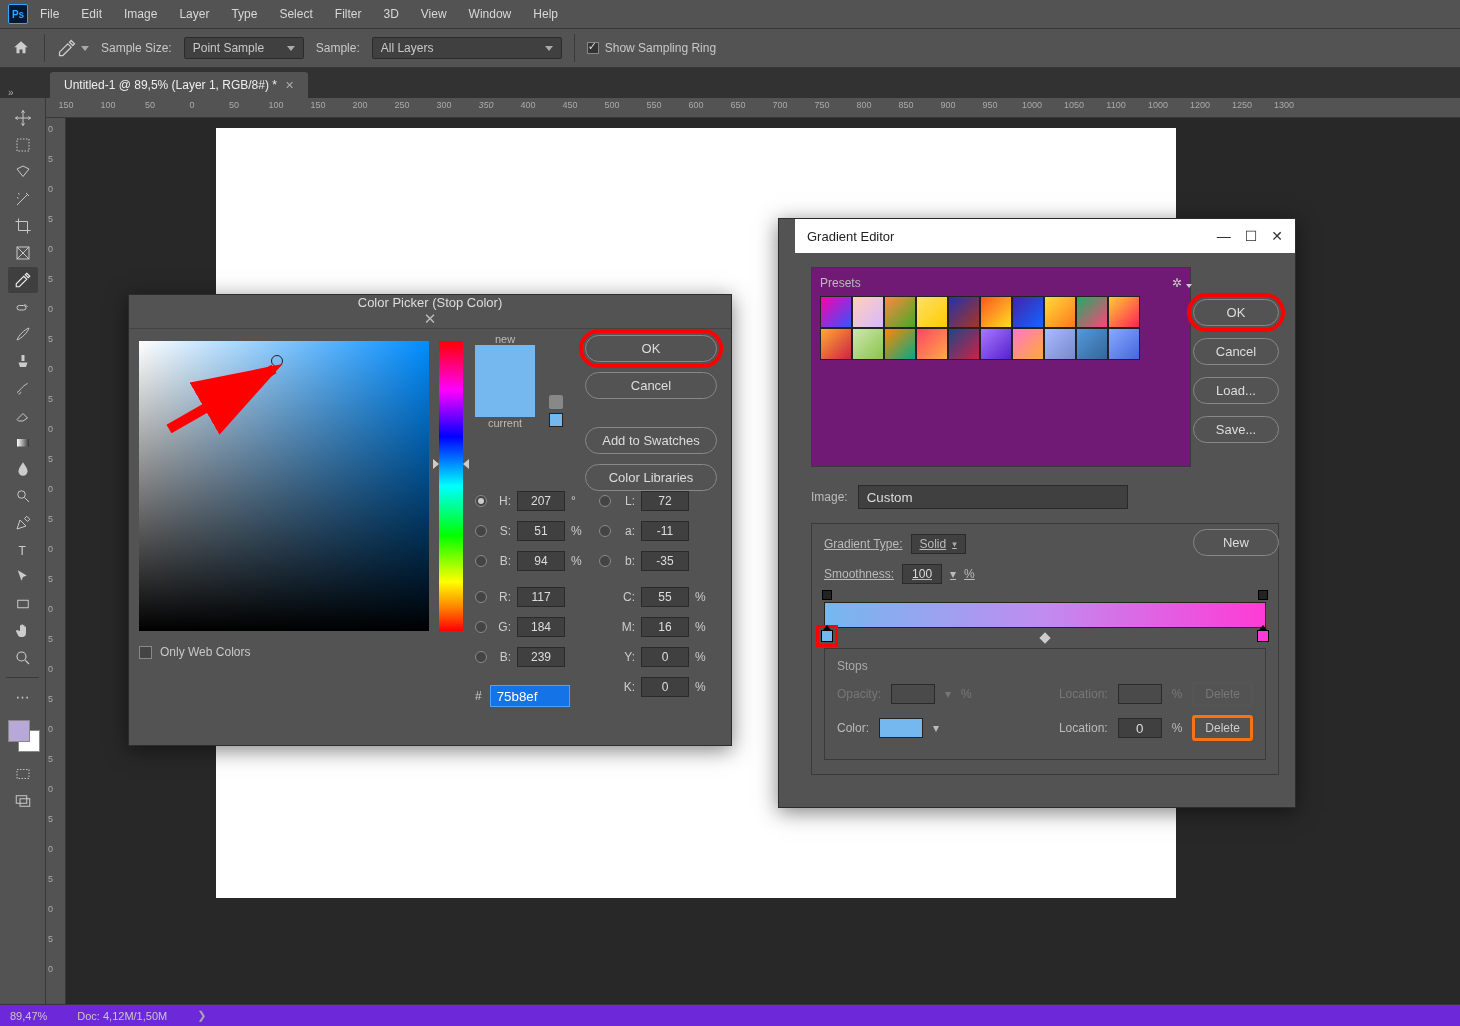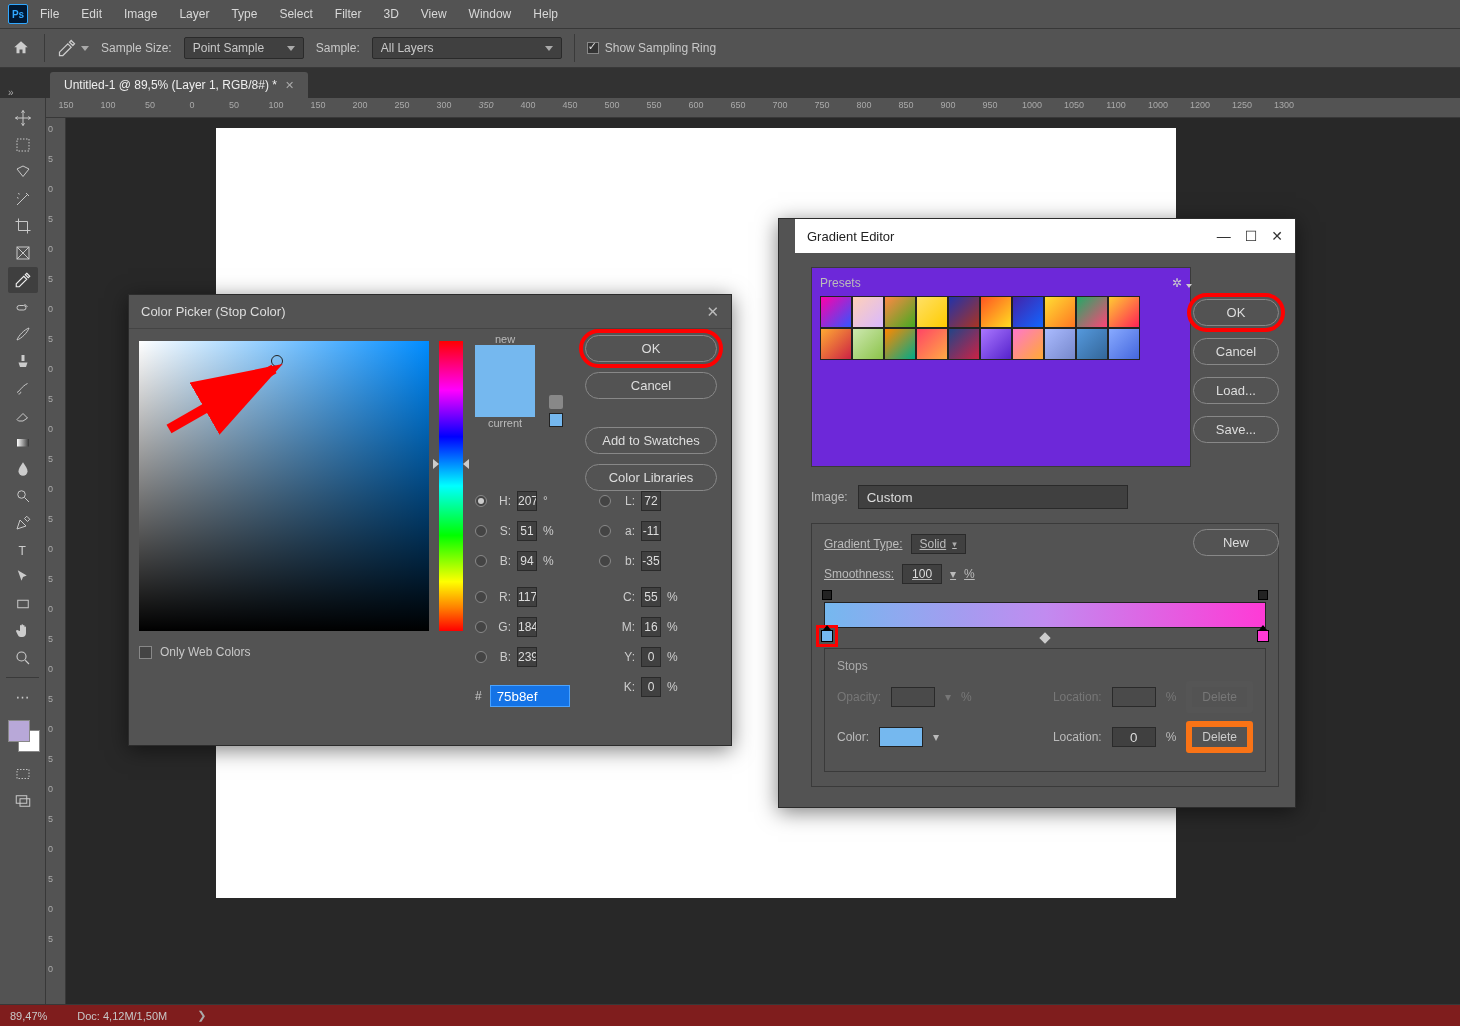--- a/index.html
+++ b/index.html
@@ -35,27 +35,27 @@
 
 
 .ruler-h { position:absolute; left:46px; right:0; top:0; height:20px; background:#535353; border-bottom:1px solid #383838; }
 .ruler-h .num { position:absolute; top:2px; font-size:9px; color:#aaa; transform:translateX(-50%); }
 .ruler-v { position:absolute; left:46px; top:20px; width:20px; bottom:0; background:#535353; border-right:1px solid #383838; }
 .ruler-v .num { position:absolute; left:2px; font-size:9px; color:#aaa; writing-mode: horizontal-tb; }
 .canvas-wrap { position:absolute; left:66px; top:20px; right:0; bottom:0; background:#282828; overflow:hidden; }
 .canvas { position:absolute; left:150px; top:10px; width:960px; height:770px; background:#fff; }
 
 
-.statusbar { position:absolute; bottom:0; left:0; right:0; height:22px; background:#7f1d1d; border-top:1px solid #383838; display:flex; align-items:center; padding:0 10px; gap:30px; font-size:11px; color:#c8c8c8;}
+.statusbar { position:absolute; bottom:0; left:0; right:0; height:22px; background:#6d28d9; border-top:1px solid #383838; display:flex; align-items:center; padding:0 10px; gap:30px; font-size:11px; color:#c8c8c8;}
 .statusbar .chev { color:#aaa; }
 
 
 .dlg { position:absolute; background:#535353; border:1px solid #2c2c2c; box-shadow: 0 4px 20px rgba(0,0,0,.5); }
 .dlg-cp { left:128px; top:294px; width:604px; height:452px; }
-.dlg-title { height:34px; background:#535353; display:flex; align-items:center; justify-content:space-between; padding:0 12px; color:#ddd; font-size:13px; border-bottom:1px solid #444;}
+.dlg-title { height:34px; background:#535353; display:flex; align-items:center; justify-content:space-between; padding:0 12px; color:#ddd; font-size:13px; border-bottom:1px solid #444;flex-direction:column;}
 .dlg-title .x { font-size:15px; color:#bbb; }
 .cp-body { padding:14px; position:relative; height:calc(100% - 34px); }
 .cp-field { position:absolute; left:10px; top:12px; width:290px; height:290px; background: linear-gradient(to bottom, rgba(0,0,0,0), #000), linear-gradient(to right, #fff, hsl(207,100%,50%)); }
 .cp-cursor { position:absolute; width:12px; height:12px; border:1.5px solid #222; border-radius:50%; left:132px; top:14px; }
 .cp-hue { position:absolute; left:310px; top:12px; width:24px; height:290px; background: linear-gradient(to bottom, #ff0000, #ff00ff 17%, #8000ff 25%, #0000ff 33%, #00ffff 50%, #00ff00 67%, #ffff00 83%, #ff8000 92%, #ff0000); }
 .cp-hue-ptr { position:absolute; left:304px; top:130px; width:36px; display:flex; justify-content:space-between; }
 .cp-hue-ptr::before,.cp-hue-ptr::after{content:"";width:0;height:0;border-top:5px solid transparent;border-bottom:5px solid transparent;}
 .cp-hue-ptr::before{border-left:6px solid #ccc;}
 .cp-hue-ptr::after{border-right:6px solid #ccc;}
 .cp-newcur { position:absolute; left:346px; top:4px; text-align:center; color:#bbb; font-size:11px; }
@@ -68,34 +68,34 @@
 .cp-btncol { position:absolute; right:14px; top:6px; display:flex; flex-direction:column; gap:10px; }
 .ps-btn { background:#535353; border:1px solid #888; border-radius:14px; padding:5px 0; width:132px; text-align:center; color:#ddd; font-size:13px; }
 .hl-red { outline: 4px solid #ff0000; outline-offset: 2px; border-radius:16px; }
 .cp-only { position:absolute; left:10px; top:316px; display:flex; align-items:center; gap:8px; }
 .cp-only .cb { width:13px; height:13px; border:1px solid #888; background:#444; }
 .cp-vals { position:absolute; left:346px; top:160px; font-size:12px; color:#ccc; }
 .cp-row { display:flex; align-items:center; gap:6px; margin-bottom:6px; height:24px;}
 .cp-row .rad { width:12px; height:12px; border:1px solid #888; border-radius:50%; background:#444; }
 .cp-row .rad.on::after { content:""; display:block; width:6px; height:6px; background:#ccc; border-radius:50%; margin:2px; }
 .cp-row label { width:18px; text-align:right; }
-.cp-inp { width:20px; height:20px; background:#404040; border:1px solid #2a2a2a; color:#ddd; text-align:center; font-size:12px; }
+.cp-inp { width:48px; height:20px; background:#404040; border:1px solid #2a2a2a; color:#ddd; text-align:center; font-size:12px; }
 .cp-vals2 { position:absolute; left:470px; top:160px; }
 .cp-hex { position:absolute; left:346px; top:356px; display:flex; align-items:center; gap:8px;}
 .cp-hex .inp { width:80px; height:22px; background:#404040; border:1px solid #4aa3ff; color:#fff; text-align:left; padding:0 6px; }
 .cp-hex .inp.sel { background:#1473e6; color:#fff; }
 .red-arrow { position:absolute; left:20px; top:18px; }
 .red-arrow svg { width:140px; height:80px; }
 
 
 .dlg-ge { left:778px; top:218px; width:518px; height:590px; background:#535353;padding-left:16px; }
 .ge-title { height:34px; background:#fff; color:#222; display:flex; align-items:center; justify-content:space-between; padding:0 12px; font-size:13px; }
 .ge-title .winbtns { display:flex; gap:14px; align-items:center; font-size:14px; color:#333;}
 .ge-body { padding:14px 16px; position:relative; color:#bbb; }
-.ge-presets { border:1px solid #3a3a3a; background:#6d28d9; padding:8px; height:200px; position:relative;}
+.ge-presets { border:1px solid #3a3a3a; background:#701a75; padding:8px; height:200px; position:relative;}
 .ge-presets-hdr { display:flex; justify-content:space-between; align-items:center; margin-bottom:6px;}
 .ge-presets-hdr .gear { font-size:12px; color:#ccc; position:relative; }
 .ge-presets-hdr .gear::after { content:""; position:absolute; right:-10px; top:8px; border-left:3px solid transparent; border-right:3px solid transparent; border-top:4px solid #ccc;}
 .preset-grid { display:grid; grid-template-columns: repeat(10, 32px); gap:0; }
 .preset { width:32px; height:32px; border:1px solid #222; }
 .ge-btncol { position:absolute; right:16px; top:46px; display:flex; flex-direction:column; gap:12px; }
 .ge-btncol .ps-btn { width:86px; border-radius:14px; padding:5px 0;}
 .ge-name-row { display:flex; align-items:center; gap:10px; margin-top:12px; }
 .ge-name-row input { flex:1; max-width:270px; height:24px; background:#404040; border:1px solid #2a2a2a; color:#ddd; padding:0 8px;}
 .ge-new { position:absolute; right:16px; top:276px; }
@@ -112,21 +112,21 @@
 .col-stop.l { left:-3px; background:#75b8ef; outline:3px solid #ff0000; outline-offset:2px;}
 .col-stop.r { right:-3px; background:#ff3ad6; }
 .col-stop::before { content:""; position:absolute; top:-6px; left:1px; border-left:4px solid transparent; border-right:4px solid transparent; border-bottom:5px solid #000;}
 .stops-box { border:1px solid #3a3a3a; padding:10px 12px; margin-top:20px; }
 .stops-box .lbl { margin-bottom:8px; color:#aaa;}
 .stops-row { display:flex; align-items:center; gap:10px; margin-bottom:8px; font-size:12px;}
 .stops-row .disabled { color:#777; }
 .stops-row .inp { width:44px; height:20px; background:#404040; border:1px solid #2a2a2a; color:#ddd; text-align:center;}
 .stops-row .inp.dis { background:#4a4a4a; color:#666;}
 .stops-row .clr { width:44px; height:20px; background:#75b8ef; border:1px solid #222;}
-.stops-row .del { background:#535353; border:6px solid #f97316; border-radius:3px; padding:3px 10px; color:#ccc;}
+.stops-row .del { background:#535353; border:3px solid #f97316; border-radius:3px; padding:3px 10px; color:#ccc;}
 .stops-row .del.dis { color:#777; border-color:#555;}
 
 
 .chev-d { width:0;height:0;border-left:4px solid transparent;border-right:4px solid transparent;border-top:5px solid #aaa; display:inline-block;}
 </style>
 </head>
 <body>
 
 <div class="menubar">
   <div class="ps-logo">Ps</div>

